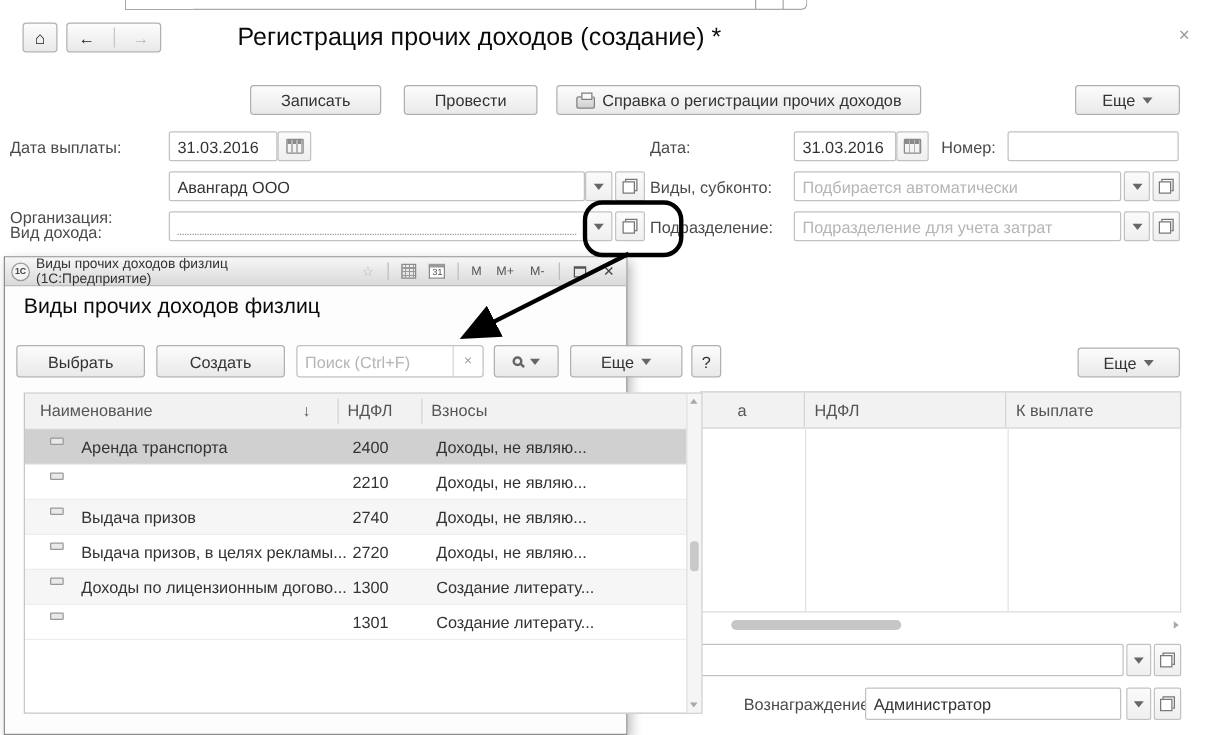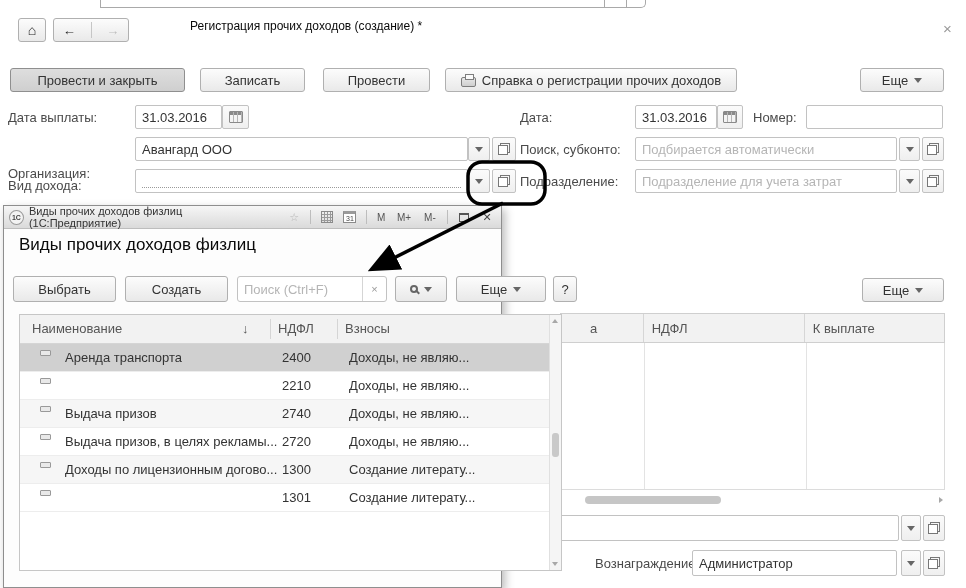--- a/index.html
+++ b/index.html
@@ -44,21 +44,21 @@
   .tri-down { width:0; height:0; border-left:3px solid transparent; border-right:3px solid transparent; border-top:4px solid #a8a8a8; }
   .tri-right { width:0; height:0; border-top:3px solid transparent; border-bottom:3px solid transparent; border-left:4px solid #a8a8a8; }
 
   
   .top-frag { position:absolute; left:100px; top:0; width:546px; height:8px;
               border-left:1px solid #a9a9a9; border-right:1px solid #a9a9a9; border-bottom:1px solid #a9a9a9;
               border-bottom-right-radius:5px; }
   .top-frag .tick { position:absolute; top:0; width:1px; height:8px; background:#a9a9a9; }
 
   
-  .page-title { position:absolute; left:190px; top:19px; font-size:12px; color:#0a0a0a; }
+  .page-title { position:absolute; left:190px; top:19px; font-size:20px; color:#0a0a0a; }
   .main-close { position:absolute; left:943px; top:20px; color:#9a9a9a; font-size:15px; }
 
   
   .bg-head { position:absolute; left:560px; top:313px; width:385px; height:30px; background:#f2f2f2;
              border:1px solid #cfcfcf; display:flex; color:#555; }
   .bg-head .cell { border-right:1px solid #d6d6d6; display:flex; align-items:center; }
   .bg-body { position:absolute; left:560px; top:343px; width:385px; height:147px; background:#fff;
              border:1px solid #dcdcdc; border-top:none; }
   .vline { position:absolute; top:0; bottom:0; width:1px; background:#e3e3e3; }
   .hsb { position:absolute; left:583px; top:494px; width:362px; height:12px; }
@@ -117,23 +117,20 @@
     <span style="font-size:14px;color:#222;">⌂</span>
   </div>
   <div class="btn" style="left:53px; top:18px; width:76px; padding:0;">
     <span style="flex:1;text-align:center;color:#222;">←</span>
     <span style="width:1px;height:16px;background:#c6c6c6;"></span>
     <span style="flex:1;text-align:center;color:#bdbdbd;">→</span>
   </div>
   <div class="page-title">Регистрация прочих доходов (создание) *</div>
   <span class="main-close">×</span>
 
-  <div class="btn primary" style="left:10px; top:68px; width:175px;">
-    <span>Провести и закрыть</span>
-  </div>
   <div class="btn" style="left:200px; top:68px; width:105px;">
     <span>Записать</span>
   </div>
   <div class="btn" style="left:323px; top:68px; width:107px;">
     <span>Провести</span>
   </div>
   <div class="btn" style="left:445px; top:68px; width:292px;">
     <span class="ic-print"></span>
     <span>Справка о регистрации прочих доходов</span>
   </div>
@@ -164,21 +161,21 @@
   <div class="lbl" style="left:8px; top:142px;margin-top:24px;">Организация:</div>
   <div class="fld" style="left:135px; top:137px; width:333px;">
     <span>Авангард ООО</span>
   </div>
   <div class="seg" style="left:468px; top:137px; width:22px;">
     <span class="arr-down"></span>
   </div>
   <div class="seg" style="left:492px; top:137px; width:24px;">
     <span class="ic-open"></span>
   </div>
-  <div class="lbl" style="left:520px; top:142px;">Поиск, субконто:</div>
+  <div class="lbl" style="left:520px; top:142px;">Виды, субконто:</div>
   <div class="fld" style="left:635px; top:137px; width:262px;">
     <span class="ph">Подбирается автоматически</span>
   </div>
   <div class="seg" style="left:899px; top:137px; width:21px;">
     <span class="arr-down"></span>
   </div>
   <div class="seg" style="left:922px; top:137px; width:22px;">
     <span class="ic-open"></span>
   </div>
 

